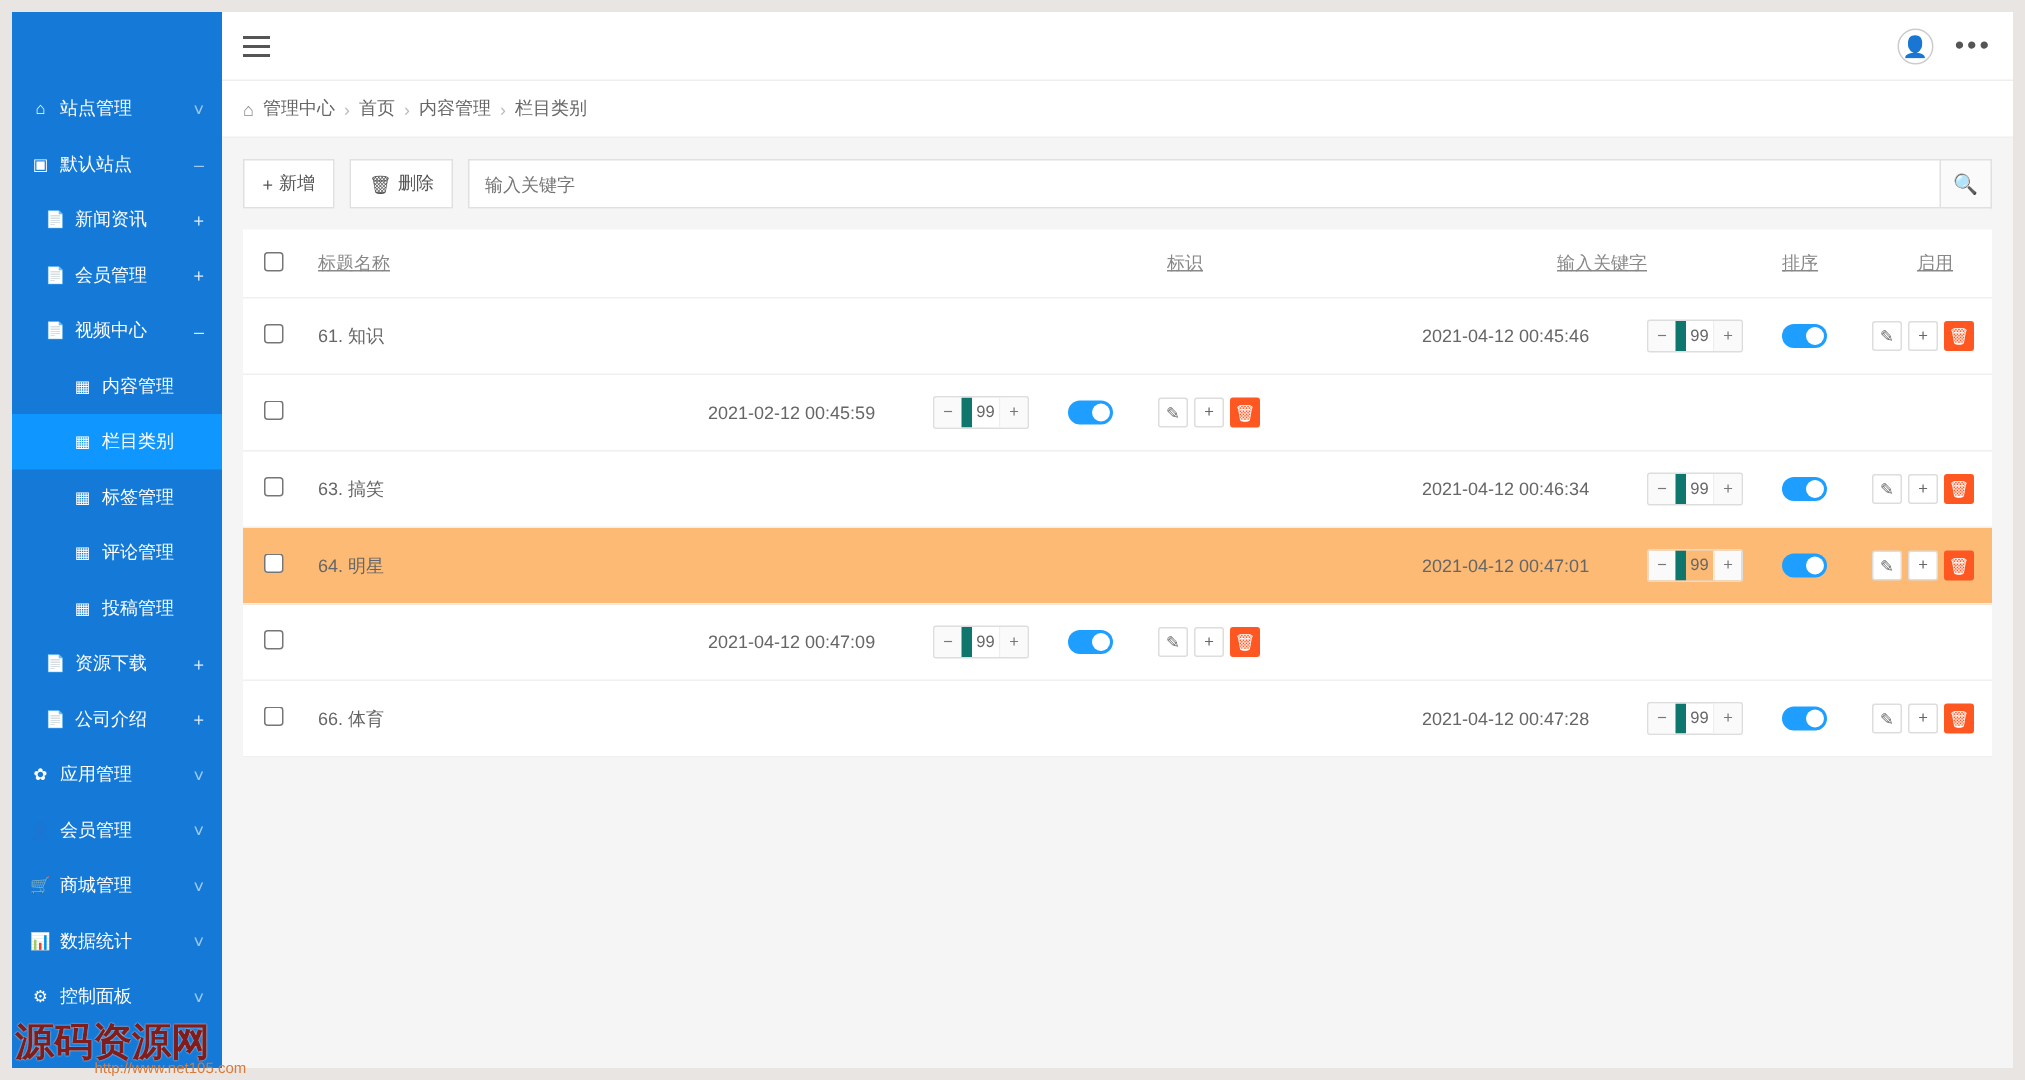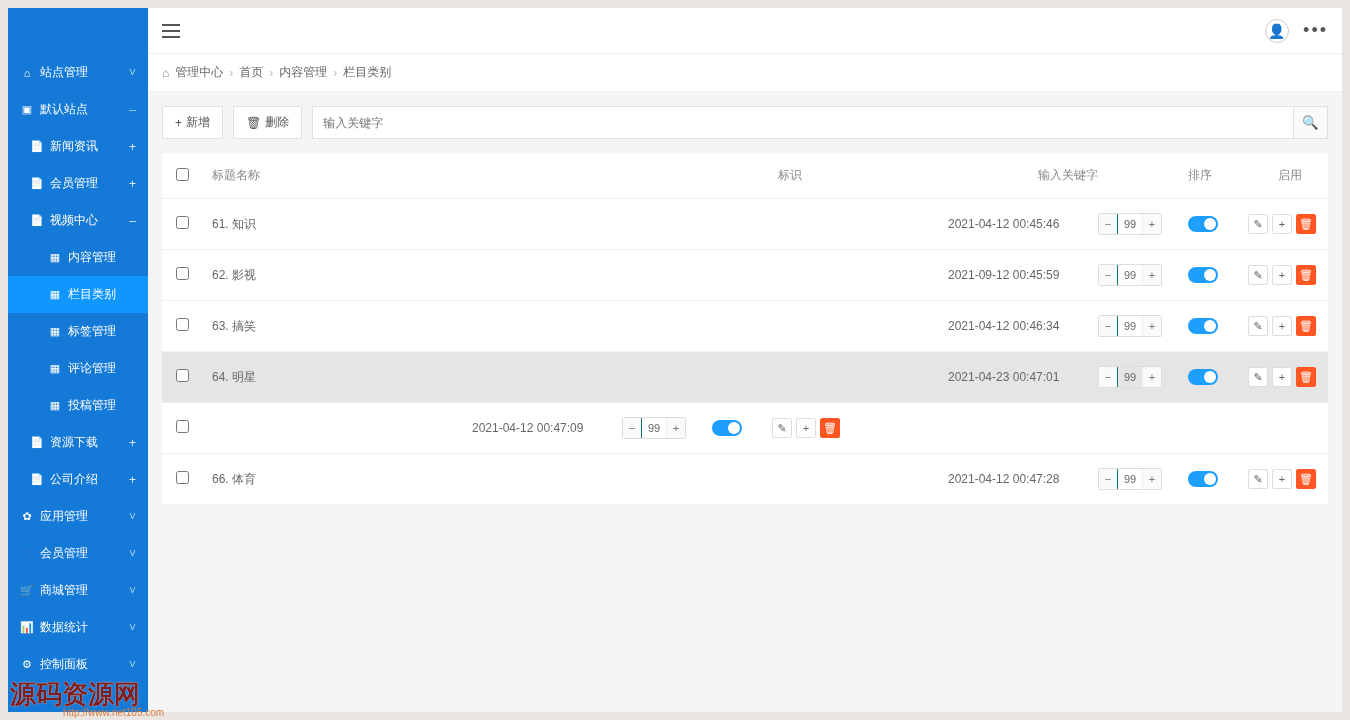--- a/index.html
+++ b/index.html
@@ -30,35 +30,35 @@
 
 .content { padding: 14px; }
 .toolbar { display: flex; gap: 10px; margin-bottom: 14px; }
 .btn { background: #fff; border: 1px solid #e0e0e0; padding: 7px 12px; font-size: 12px; color: #555; cursor: pointer; display: inline-flex; align-items: center; gap: 4px; }
 .search-wrap { flex: 1; display: flex; justify-content: center; }
 .search-input { flex: 1; border: 1px solid #e0e0e0; padding: 7px 10px; font-size: 12px; outline: none; }
 .search-btn { width: 34px; border: 1px solid #e0e0e0; border-left: none; background: #fafafa; color: #999; cursor: pointer; display: flex; align-items: center; justify-content: center; }
 
 .table { background: #fff; }
 .tr { display: flex; align-items: center; border-bottom: 1px solid #f0f0f0; font-size: 12px; color: #666; }
-.tr.header { color: #888; font-weight: 500; }
-.tr.hovered { background: #e5e5e5; }
+.tr.header { color: #888; font-weight: 500; text-decoration: underline; }
+.tr.hovered { background: #fdba74; }
 .td { padding: 14px 10px; }
 .td-check { width: 40px; text-align: center; }
 .td-check input { cursor: pointer; }
 .td-title { flex: 1; }
 .td-ident { width: 260px; }
 .td-time { width: 150px; }
 .td-sort { width: 90px; }
 .td-enable { width: 60px; display: flex; align-items: center; }
 .td-ops { width: 90px; display: flex; gap: 4px; justify-content: flex-start; }
 
 .stepper { display: inline-flex; border: 1px solid #ddd; border-radius: 2px; overflow: hidden; }
 .stepper button { width: 18px; height: 20px; border: none; background: #fafafa; color: #777; font-size: 11px; cursor: pointer; }
-.stepper .val { width: 26px; text-align: center; font-size: 11px; line-height: 20px; border-left: 1px solid #0f766e; border-right: 1px solid #eee; }
+.stepper .val { width: 26px; text-align: center; font-size: 11px; line-height: 20px; border-left: 7px solid #0f766e; border-right: 1px solid #eee; }
 
 .switch { width: 30px; height: 16px; background: #1e9fff; border-radius: 8px; position: relative; cursor: pointer; }
 .switch::after { content: ""; position: absolute; top: 2px; right: 2px; width: 12px; height: 12px; background: #fff; border-radius: 50%; }
 
 .op-btn { width: 20px; height: 20px; border: 1px solid #ddd; background: #fff; font-size: 11px; color: #666; cursor: pointer; display: inline-flex; align-items: center; justify-content: center; border-radius: 2px; }
 .op-btn.danger { background: #ff5722; border-color: #ff5722; color: #fff; }
 
 .watermark { position: absolute; bottom: 8px; left: 10px; font-size: 26px; font-weight: bold; color: #7f1d1d; font-family: "KaiTi", serif; text-shadow: 0 0 1px #fff; }
 .watermark-url { position: absolute; bottom: 2px; left: 40px; font-size: 10px; color: #d97a3a; margin-left: 23px; }
 </style>
@@ -241,23 +241,22 @@
                 <div class="switch"></div>
               </div>
     <div class="td td-ops">
       <button class="op-btn">✎</button>
       <button class="op-btn">+</button>
       <button class="op-btn danger">🗑</button>
     </div>
   </div>
             <div class="tr">
     <div class="td td-check"><input type="checkbox" style=""></div>
-    <div class="td td-title">62. 影视</div>
-    <div class="td td-ident"></div>
-    <div class="td td-time">2021-09-12 00:45:59</div>
+    <div class="td td-ident"></div>
+    <div class="td td-time">2021-02-12 00:45:59</div>
     <div class="td td-sort">
       <div class="stepper">
         <button>−</button>
         <span class="val">99</span>
         <button>+</button>
       </div>
     </div>
     <div class="td td-enable">
                 <div class="switch"></div>
               </div>
@@ -285,21 +284,21 @@
     <div class="td td-ops">
       <button class="op-btn">✎</button>
       <button class="op-btn">+</button>
       <button class="op-btn danger">🗑</button>
     </div>
   </div>
             <div class="tr hovered">
     <div class="td td-check"><input type="checkbox" style=""></div>
     <div class="td td-title">64. 明星</div>
     <div class="td td-ident"></div>
-    <div class="td td-time">2021-04-23 00:47:01</div>
+    <div class="td td-time">2021-04-12 00:47:01</div>
     <div class="td td-sort">
       <div class="stepper">
         <button>−</button>
         <span class="val">99</span>
         <button>+</button>
       </div>
     </div>
     <div class="td td-enable">
                 <div class="switch"></div>
               </div>

